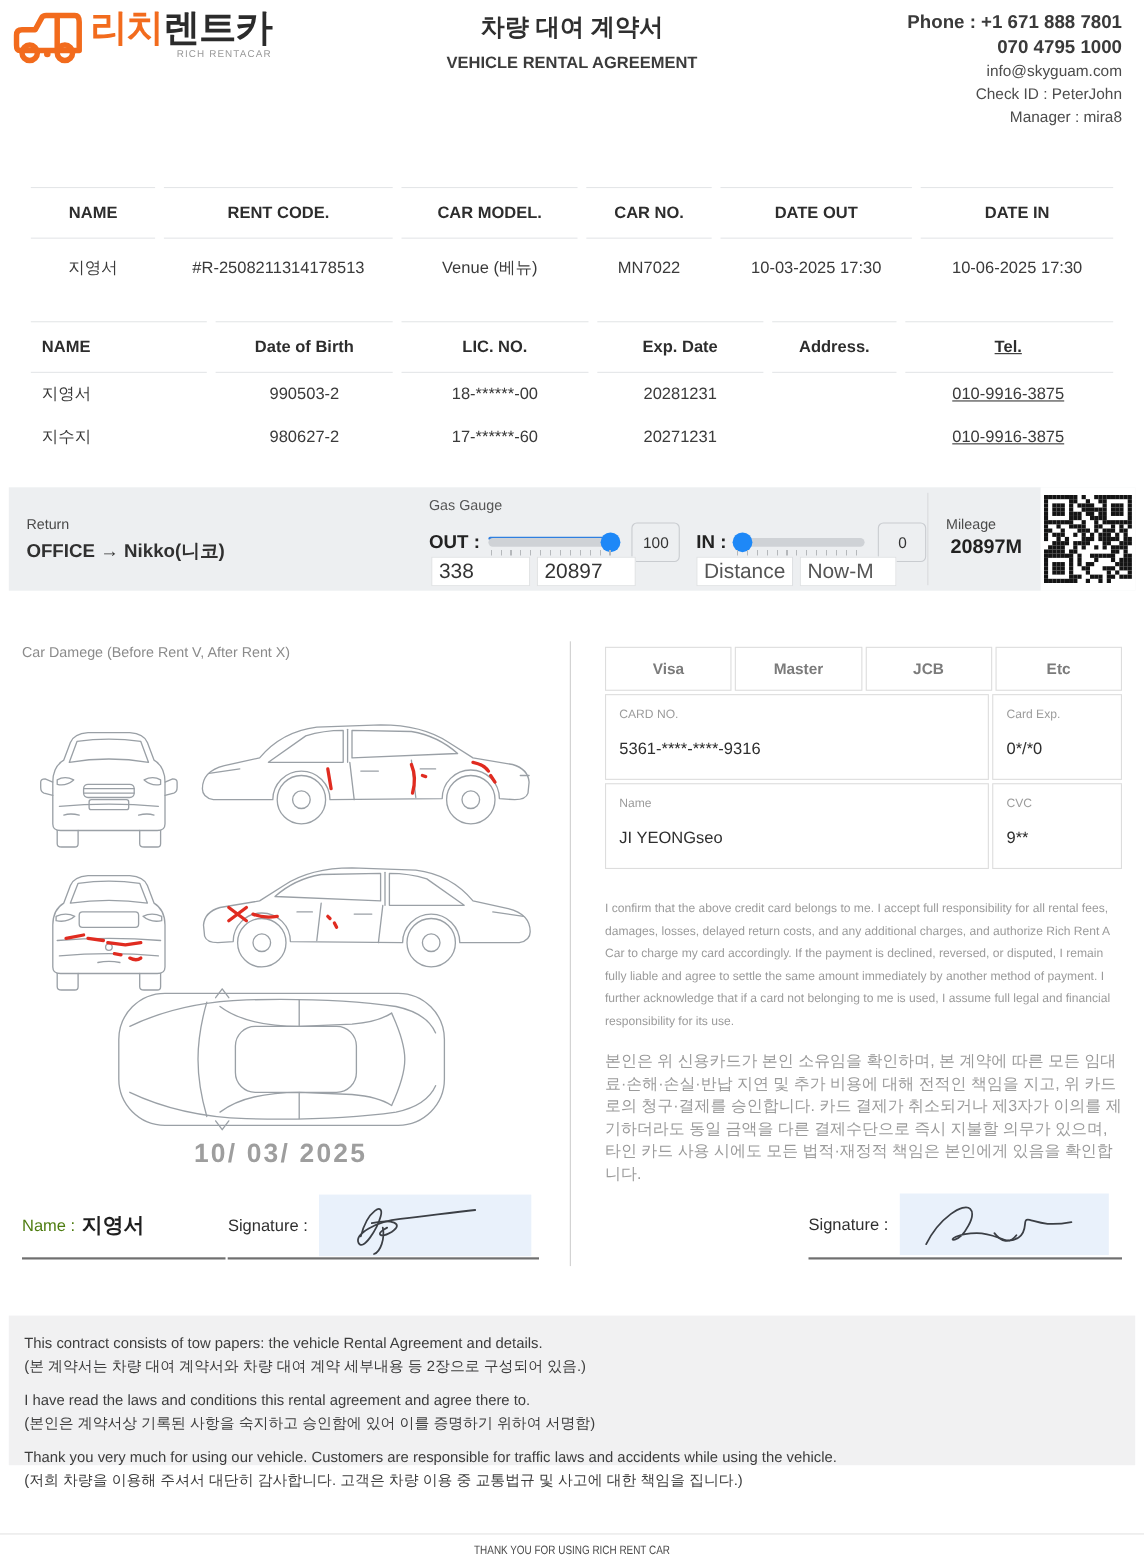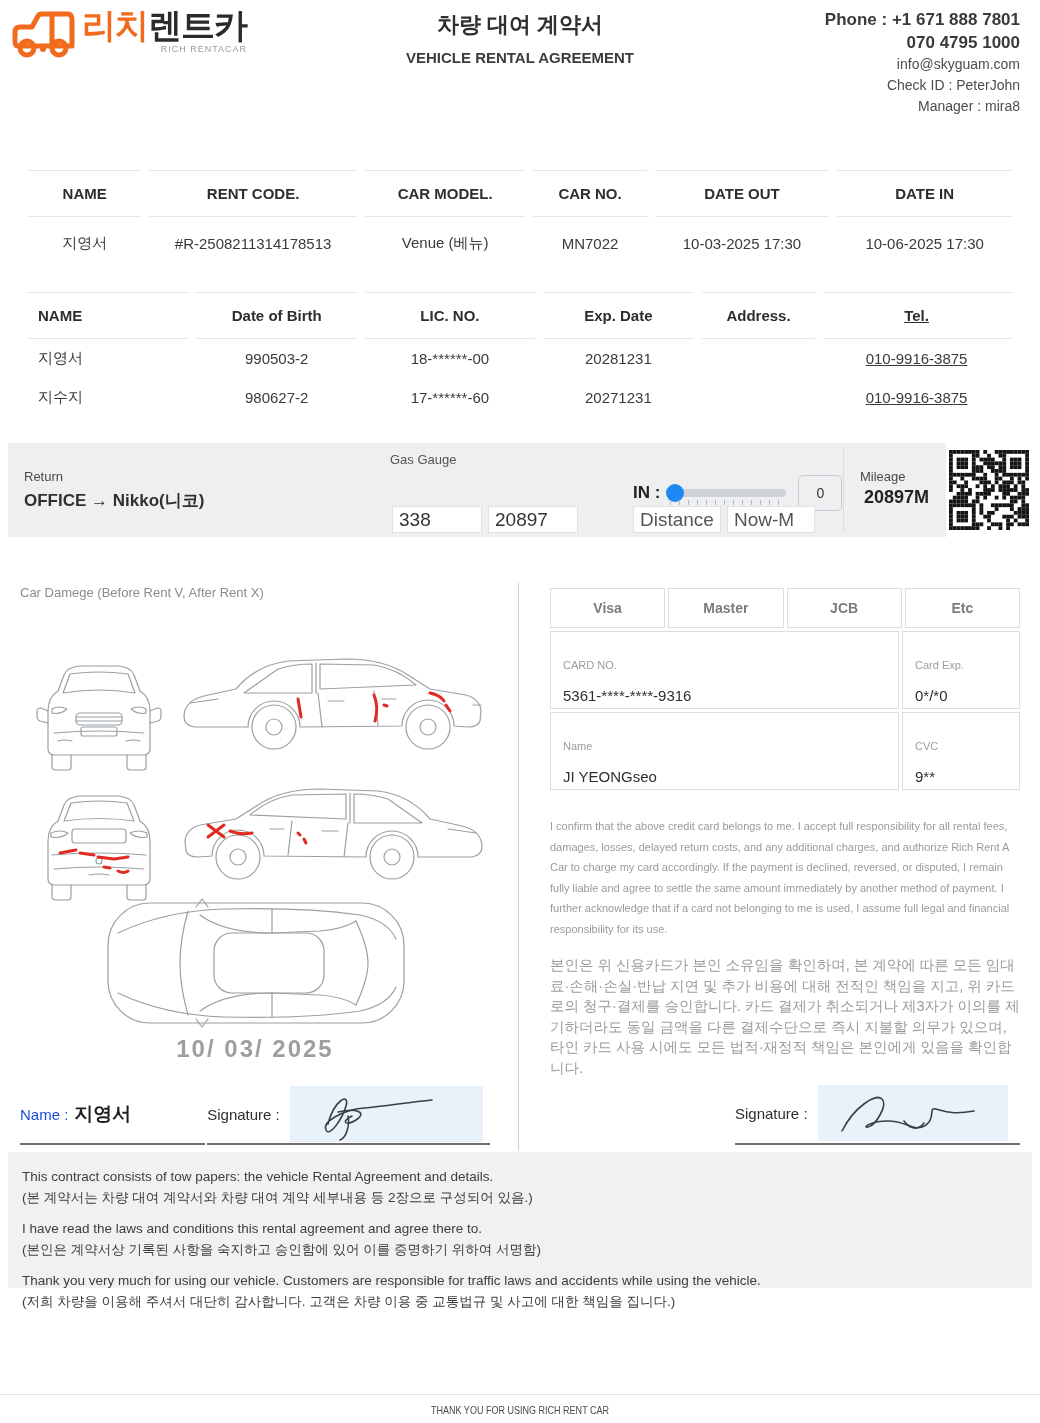--- a/index.html
+++ b/index.html
@@ -62,44 +62,44 @@
 
   .left-panel { position:absolute; top:585px; left:20px; width:470px; height:565px; }
   .damage-label { font-size:13px; color:#8b8b8b; }
   .cars-svg { position:absolute; top:28px; left:0; }
   .cars-svg path, .cars-svg circle, .cars-svg rect.o, .cars-svg line, .cars-svg ellipse { fill:none; stroke:#9aa0a6; stroke-width:1.2; stroke-linecap:round; stroke-linejoin:round; }
   .cars-svg .dmg { stroke:#e02b20; stroke-width:3; fill:none; }
   .date-line { position:absolute; top:450px; left:0; width:470px; text-align:center; font-size:24px; font-weight:bold; color:#9e9e9e; letter-spacing:2px; }
   .sig-row { position:absolute; top:500px; left:0; width:470px; height:60px; display:flex; align-items:center; }
   .sig-row .cell-a { width:186px; height:100%; display:flex; align-items:center; border-bottom:2px solid #6f6f6f; }
   .sig-row .cell-b { width:284px; height:100%; display:flex; align-items:center; border-bottom:2px solid #6f6f6f; margin-left:2px; }
-  .name-label { font-size:15px; color:#1d4ed8; }
+  .name-label { font-size:15px; color:#4d7c0f; }
   .name-value { font-size:19px; font-weight:bold; color:#1f1f1f; margin-left:6px; }
   .sig-label { font-size:15px; color:#2f2f2f; }
   .sig-pad { width:193px; height:56px; background:#e9f1fb; margin-left:10px; }
   .sig-pad svg { width:100%; height:100%; }
   .sig-pad path { fill:none; stroke:#3b3f45; stroke-width:1.6; stroke-linecap:round; }
 
   .right-panel { position:absolute; top:588px; left:550px; width:470px; height:562px; }
   .card-box { display:flex; flex-direction:column; gap:3px; }
   .card-tabs { display:flex; gap:3px; }
   .card-tab { flex:1; height:40px; border:1px solid #ddd; display:flex; align-items:center; justify-content:center; font-size:14px; font-weight:bold; color:#7b7b7b; background:#fff; }
   .card-row { display:flex; gap:3px; }
-  .card-cell { border:1px solid #ddd; height:78px; padding:27px 12px; background:#fff; }
+  .card-cell { border:1px solid #ddd; height:78px; padding:12px 12px; background:#fff; }
   .card-cell .lab { font-size:11px; color:#9c9c9c; }
   .card-cell .val { font-size:15px; color:#2e2e2e; margin-top:16px; }
   .card-cell.wide { flex:1; }
   .card-cell.narrow { width:118px; }
   .confirm-en { margin-top:26px; font-size:11px; line-height:20.5px; color:#9b9b9b; }
   .confirm-kr { margin-top:16px; font-size:14.5px; line-height:20.5px; color:#9b9b9b; }
   .sig-row-r { position:absolute; top:495px; left:0; width:470px; height:62px; display:flex; align-items:center; justify-content:flex-end; }
   .sig-row-r .wrap { width:285px; height:100%; display:flex; align-items:center; border-bottom:2px solid #6f6f6f; }
 
   
-  .bottom-box { position:absolute; top:1152px; left:8px; width:1024px; height:136px; background:#f1f1f2; padding:14px 14px; }
+  .bottom-box { position:absolute; top:1196px; left:8px; width:1024px; height:136px; background:#f1f1f2; padding:14px 14px; }
   .bb-group { margin-bottom:10px; }
   .bb-en { font-size:13.5px; color:#3d3d3d; line-height:21px; }
   .bb-kr { font-size:13.5px; color:#3d3d3d; line-height:21px; }
 
   .footer-line { position:absolute; top:1394px; left:0; width:1040px; border-top:1px solid #e3e3e3; }
   .footer-text { position:absolute; top:1404px; left:0; width:1040px; text-align:center; font-size:11px; color:#4a4a4a; transform:scaleX(.82); }
 </style>
 </head>
 <body>
 
@@ -196,20 +196,30 @@
     </tr>
   </tbody>
     </table>
 
   <div class="info-bar">
     <div class="return-label">Return</div>
     <div class="return-value">OFFICE → Nikko(니코)</div>
 
     <div class="gas-label">Gas Gauge</div>
 
+    <div class="slider-row" style="top:32px; left:382px;">
+      <span class="cap">OUT :</span>
+      <div class="slider">
+        <div class="fill" style="width:116px;"></div>
+        <div class="track"></div>
+        <div class="thumb" style="right:-2px;"></div>
+        <div class="ticks"></div>
+      </div>
+      <div class="val-box">100</div>
+    </div>
     <div class="mini-inputs" style="top:63px; left:384px;">
       <input type="text" value="338" style="">
       <input type="text" value="20897" style="">
     </div>
 
     <div class="slider-row" style="top:32px; left:625px;">
       <span class="cap">IN :</span>
       <div class="slider">
         <div class="track"></div>
         <div class="thumb" style="left:-2px;"></div>

